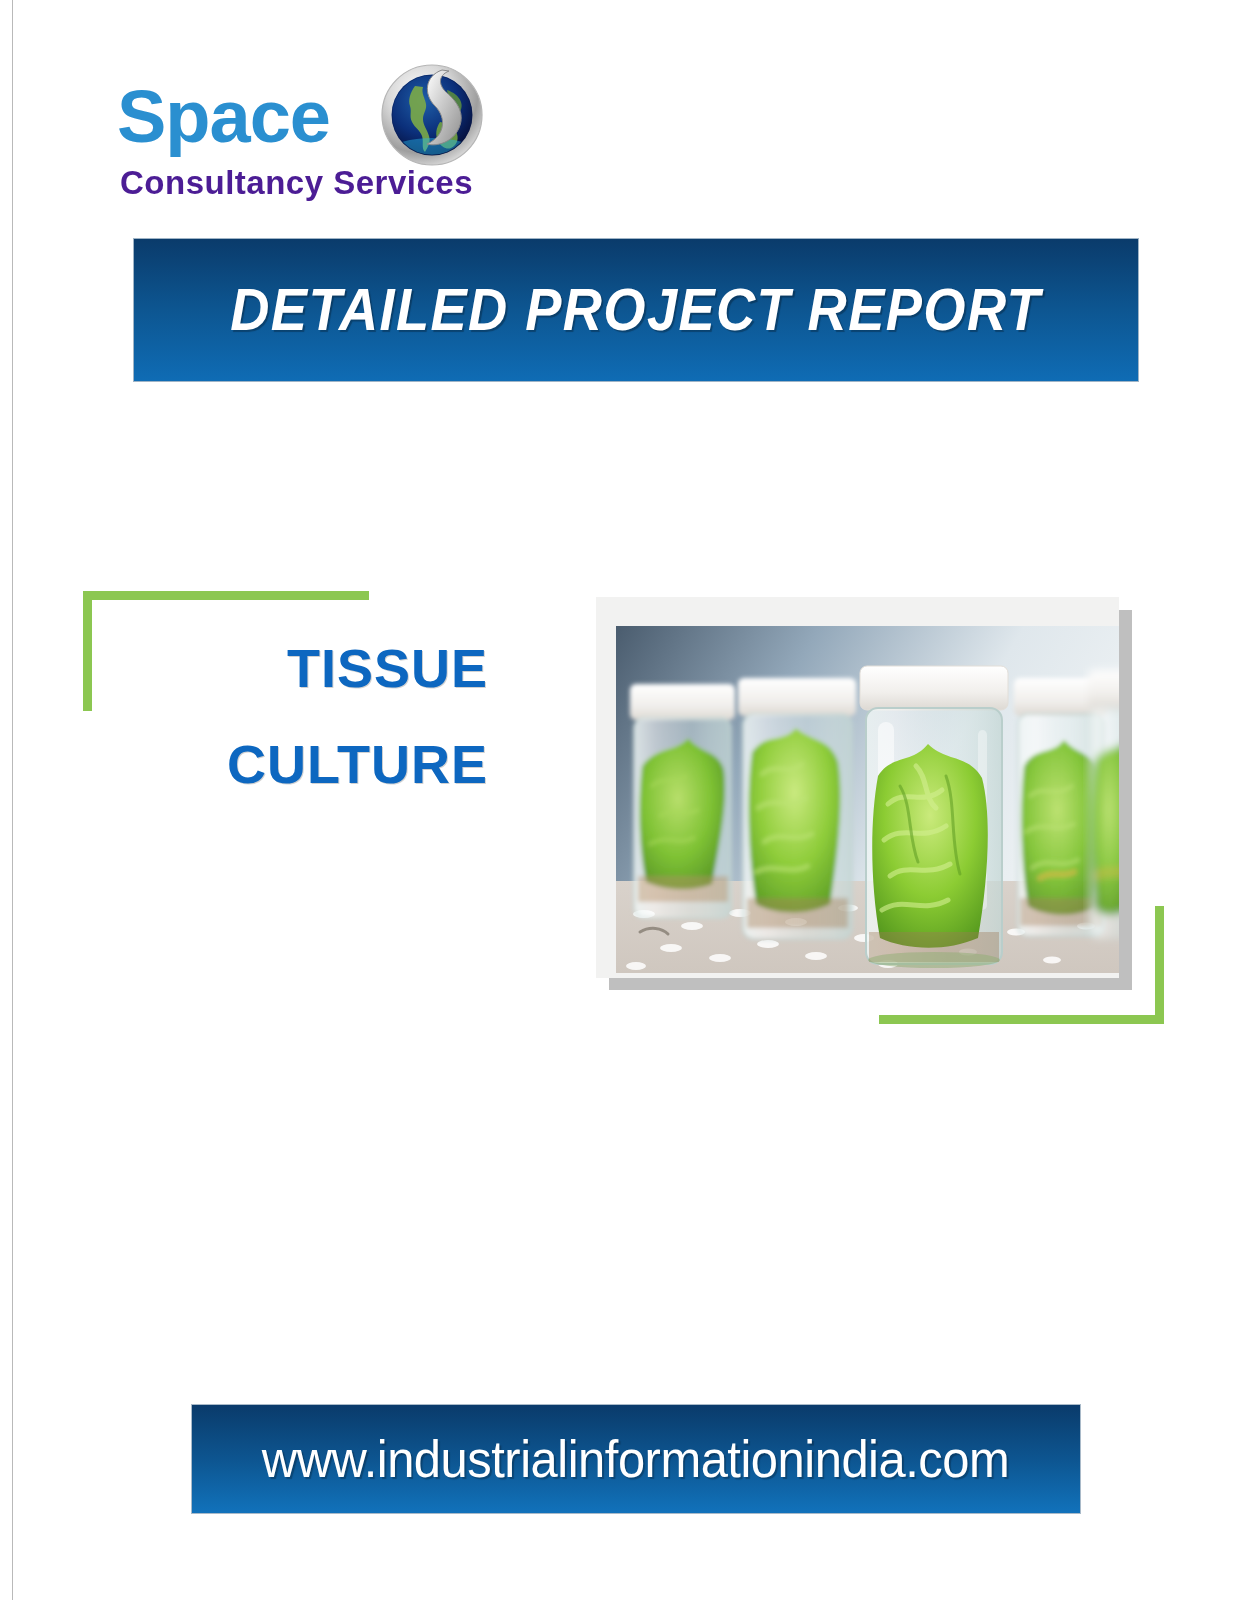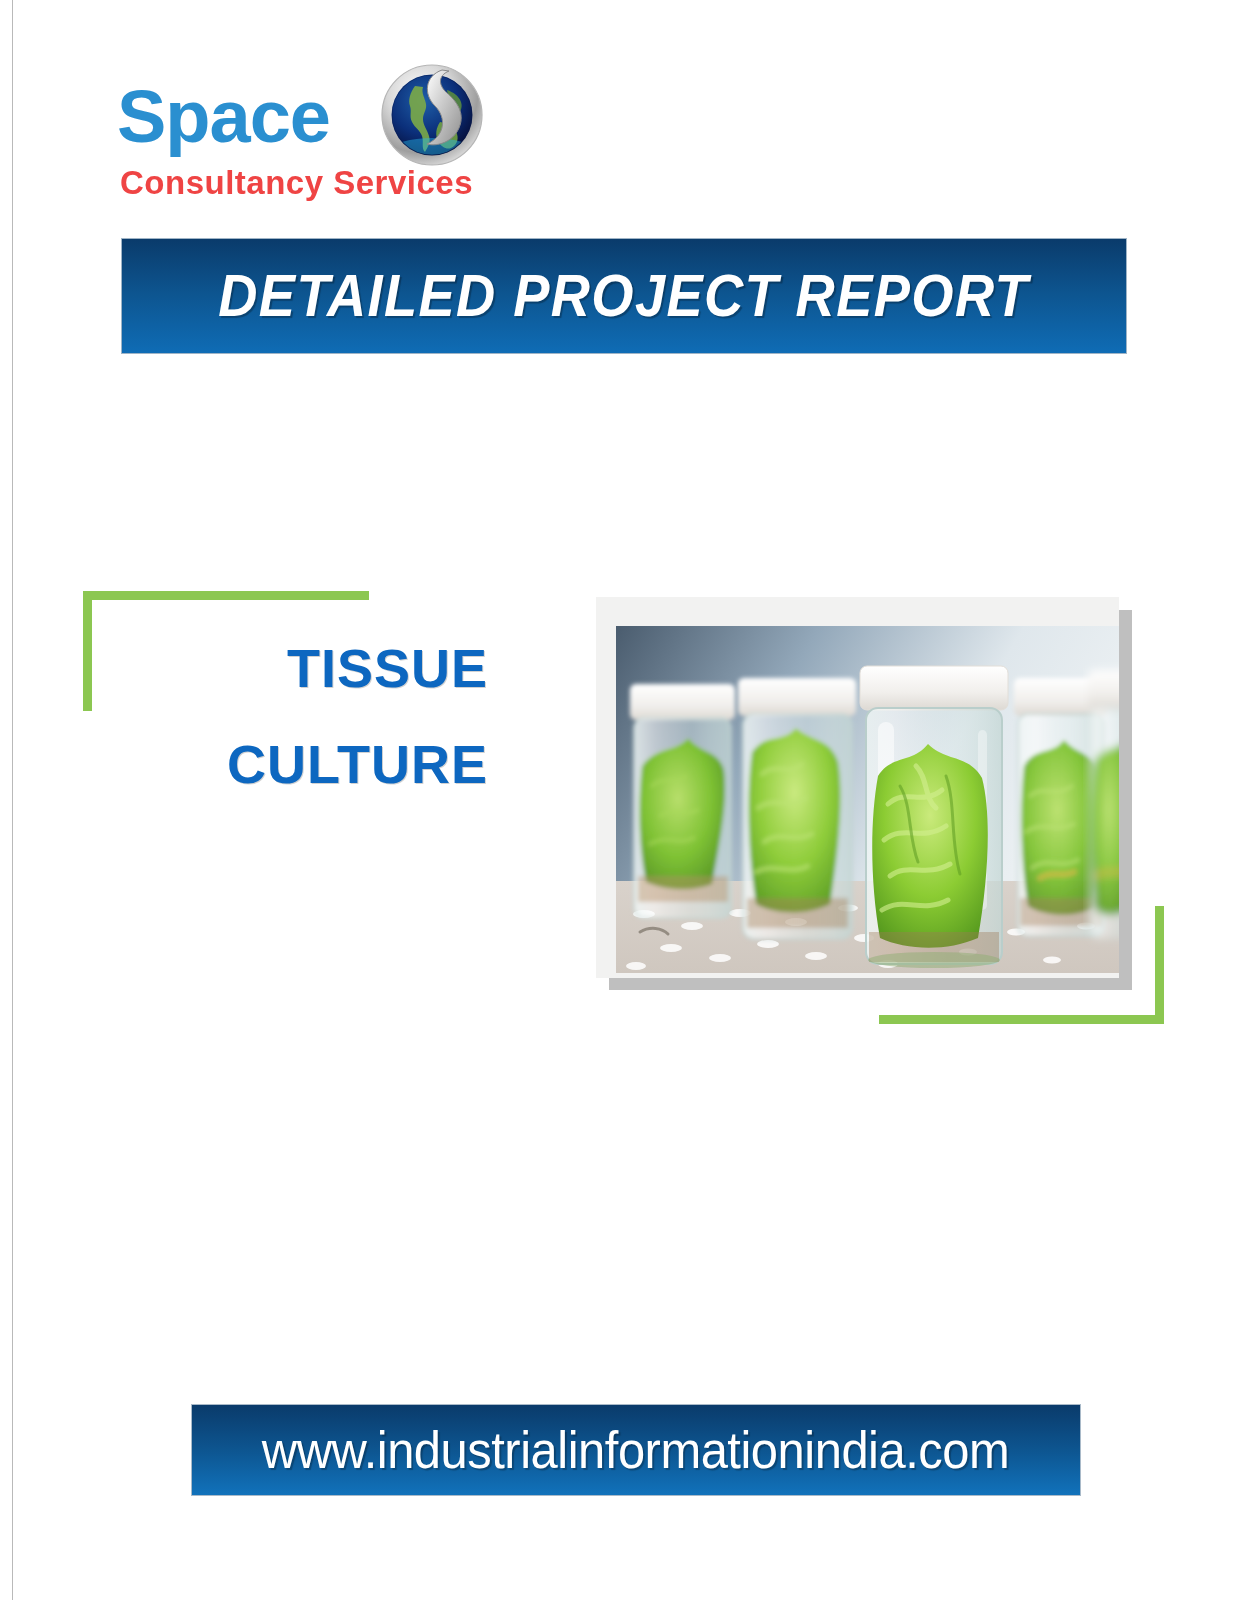--- a/index.html
+++ b/index.html
@@ -47,38 +47,38 @@
     line-height: 1;
   }
   .logo-sub {
     position: absolute;
     left: 3px;
     top: 104px;
     font-family: "Liberation Sans", sans-serif;
     font-weight: bold;
     font-size: 33px;
     letter-spacing: 0.5px;
-    color: #ef4444;
+    color: #4c1d95;
     line-height: 1;
   }
   .logo-globe {
     position: absolute;
     left: 262px;
     top: 0px;
     width: 106px;
     height: 106px;
   }
 
   
   .title-banner {
     position: absolute;
-    left: 108px;
+    left: 120px;
     top: 238px;
     width: 1006px;
-    height: 116px;
+    height: 144px;
     background: linear-gradient(to bottom, #0a3b6b 0%, #0d5590 48%, #0f6cb5 100%);
     border: 1px solid #9fb4c6;
     box-sizing: border-box;
     display: flex;
     align-items: center;
     justify-content: center;
   }
   .title-banner-text {
     color: #ffffff;
     font-family: "Liberation Sans Narrow", "Liberation Sans", sans-serif;
@@ -146,21 +146,21 @@
     background: #cfd8dc;
   }
   .photo svg { display: block; }
 
   
   .footer-banner {
     position: absolute;
     left: 178px;
     top: 1404px;
     width: 890px;
-    height: 92px;
+    height: 110px;
     background: linear-gradient(to bottom, #0a3b6b 0%, #0d5590 50%, #1172bb 100%);
     border: 1px solid #a9bac9;
     box-sizing: border-box;
     display: flex;
     align-items: center;
     justify-content: center;
   }
   .footer-text {
     color: #ffffff;
     font-family: "Liberation Sans Narrow", "Liberation Sans", sans-serif;

